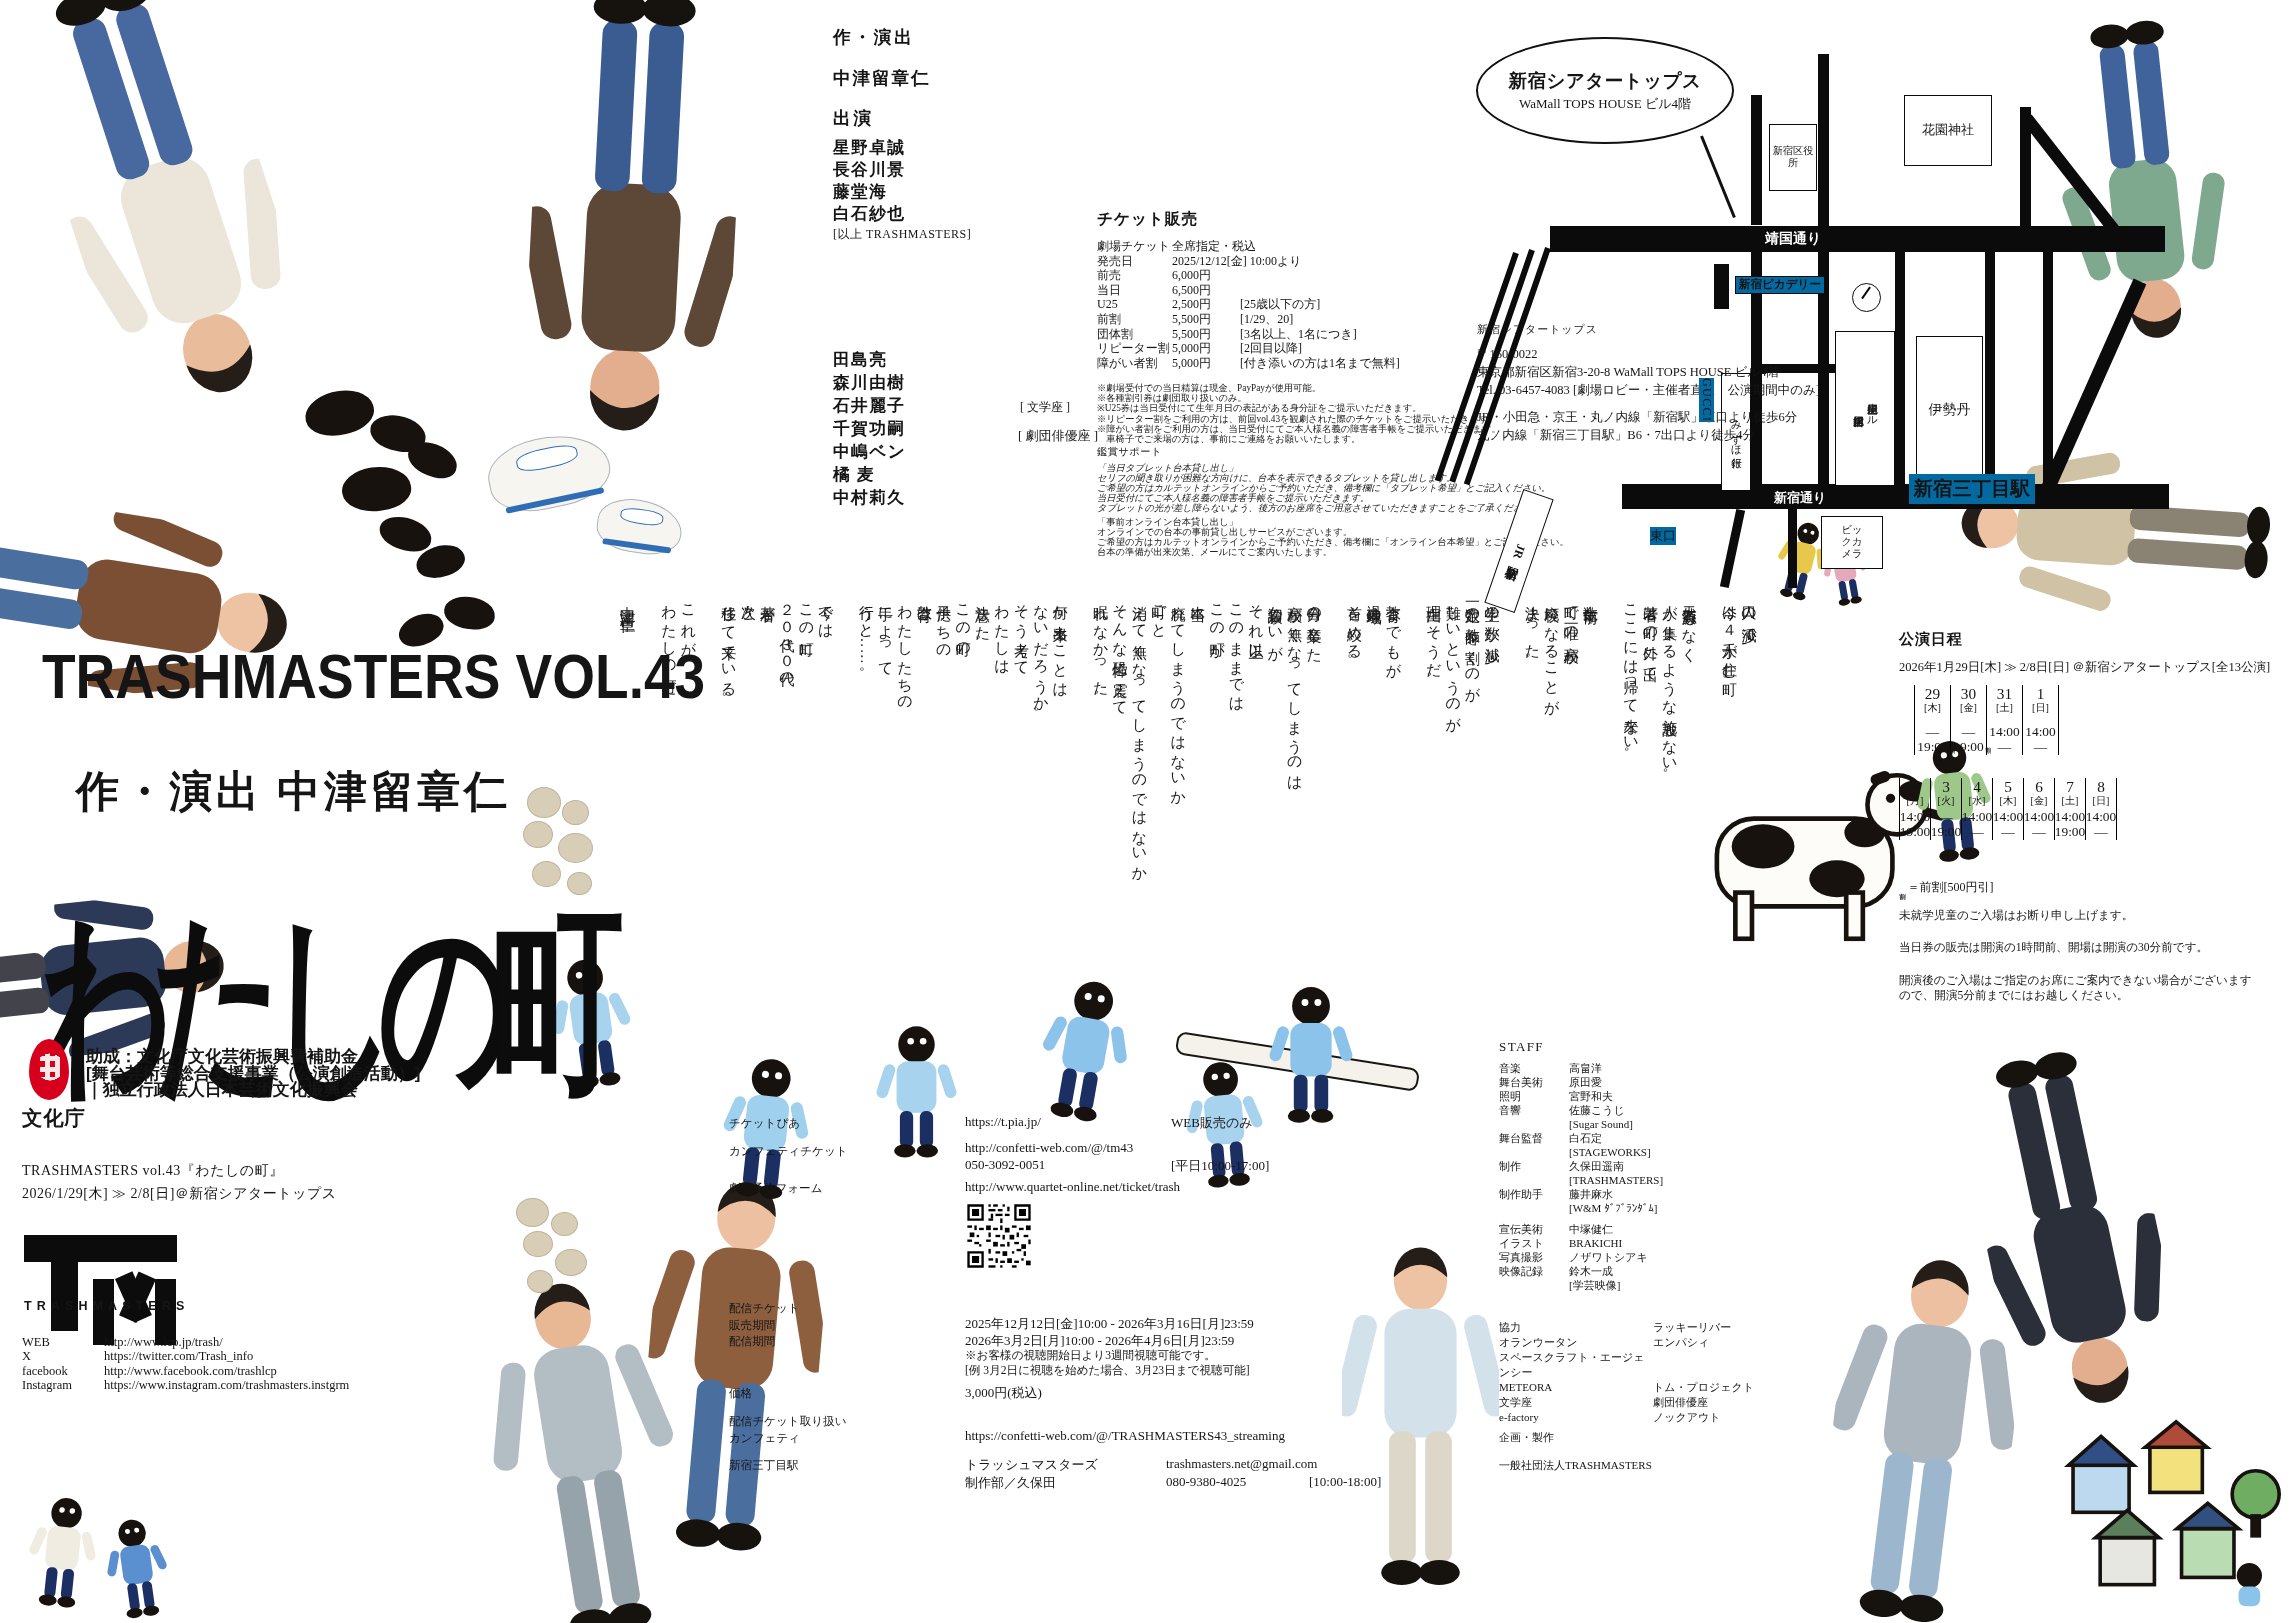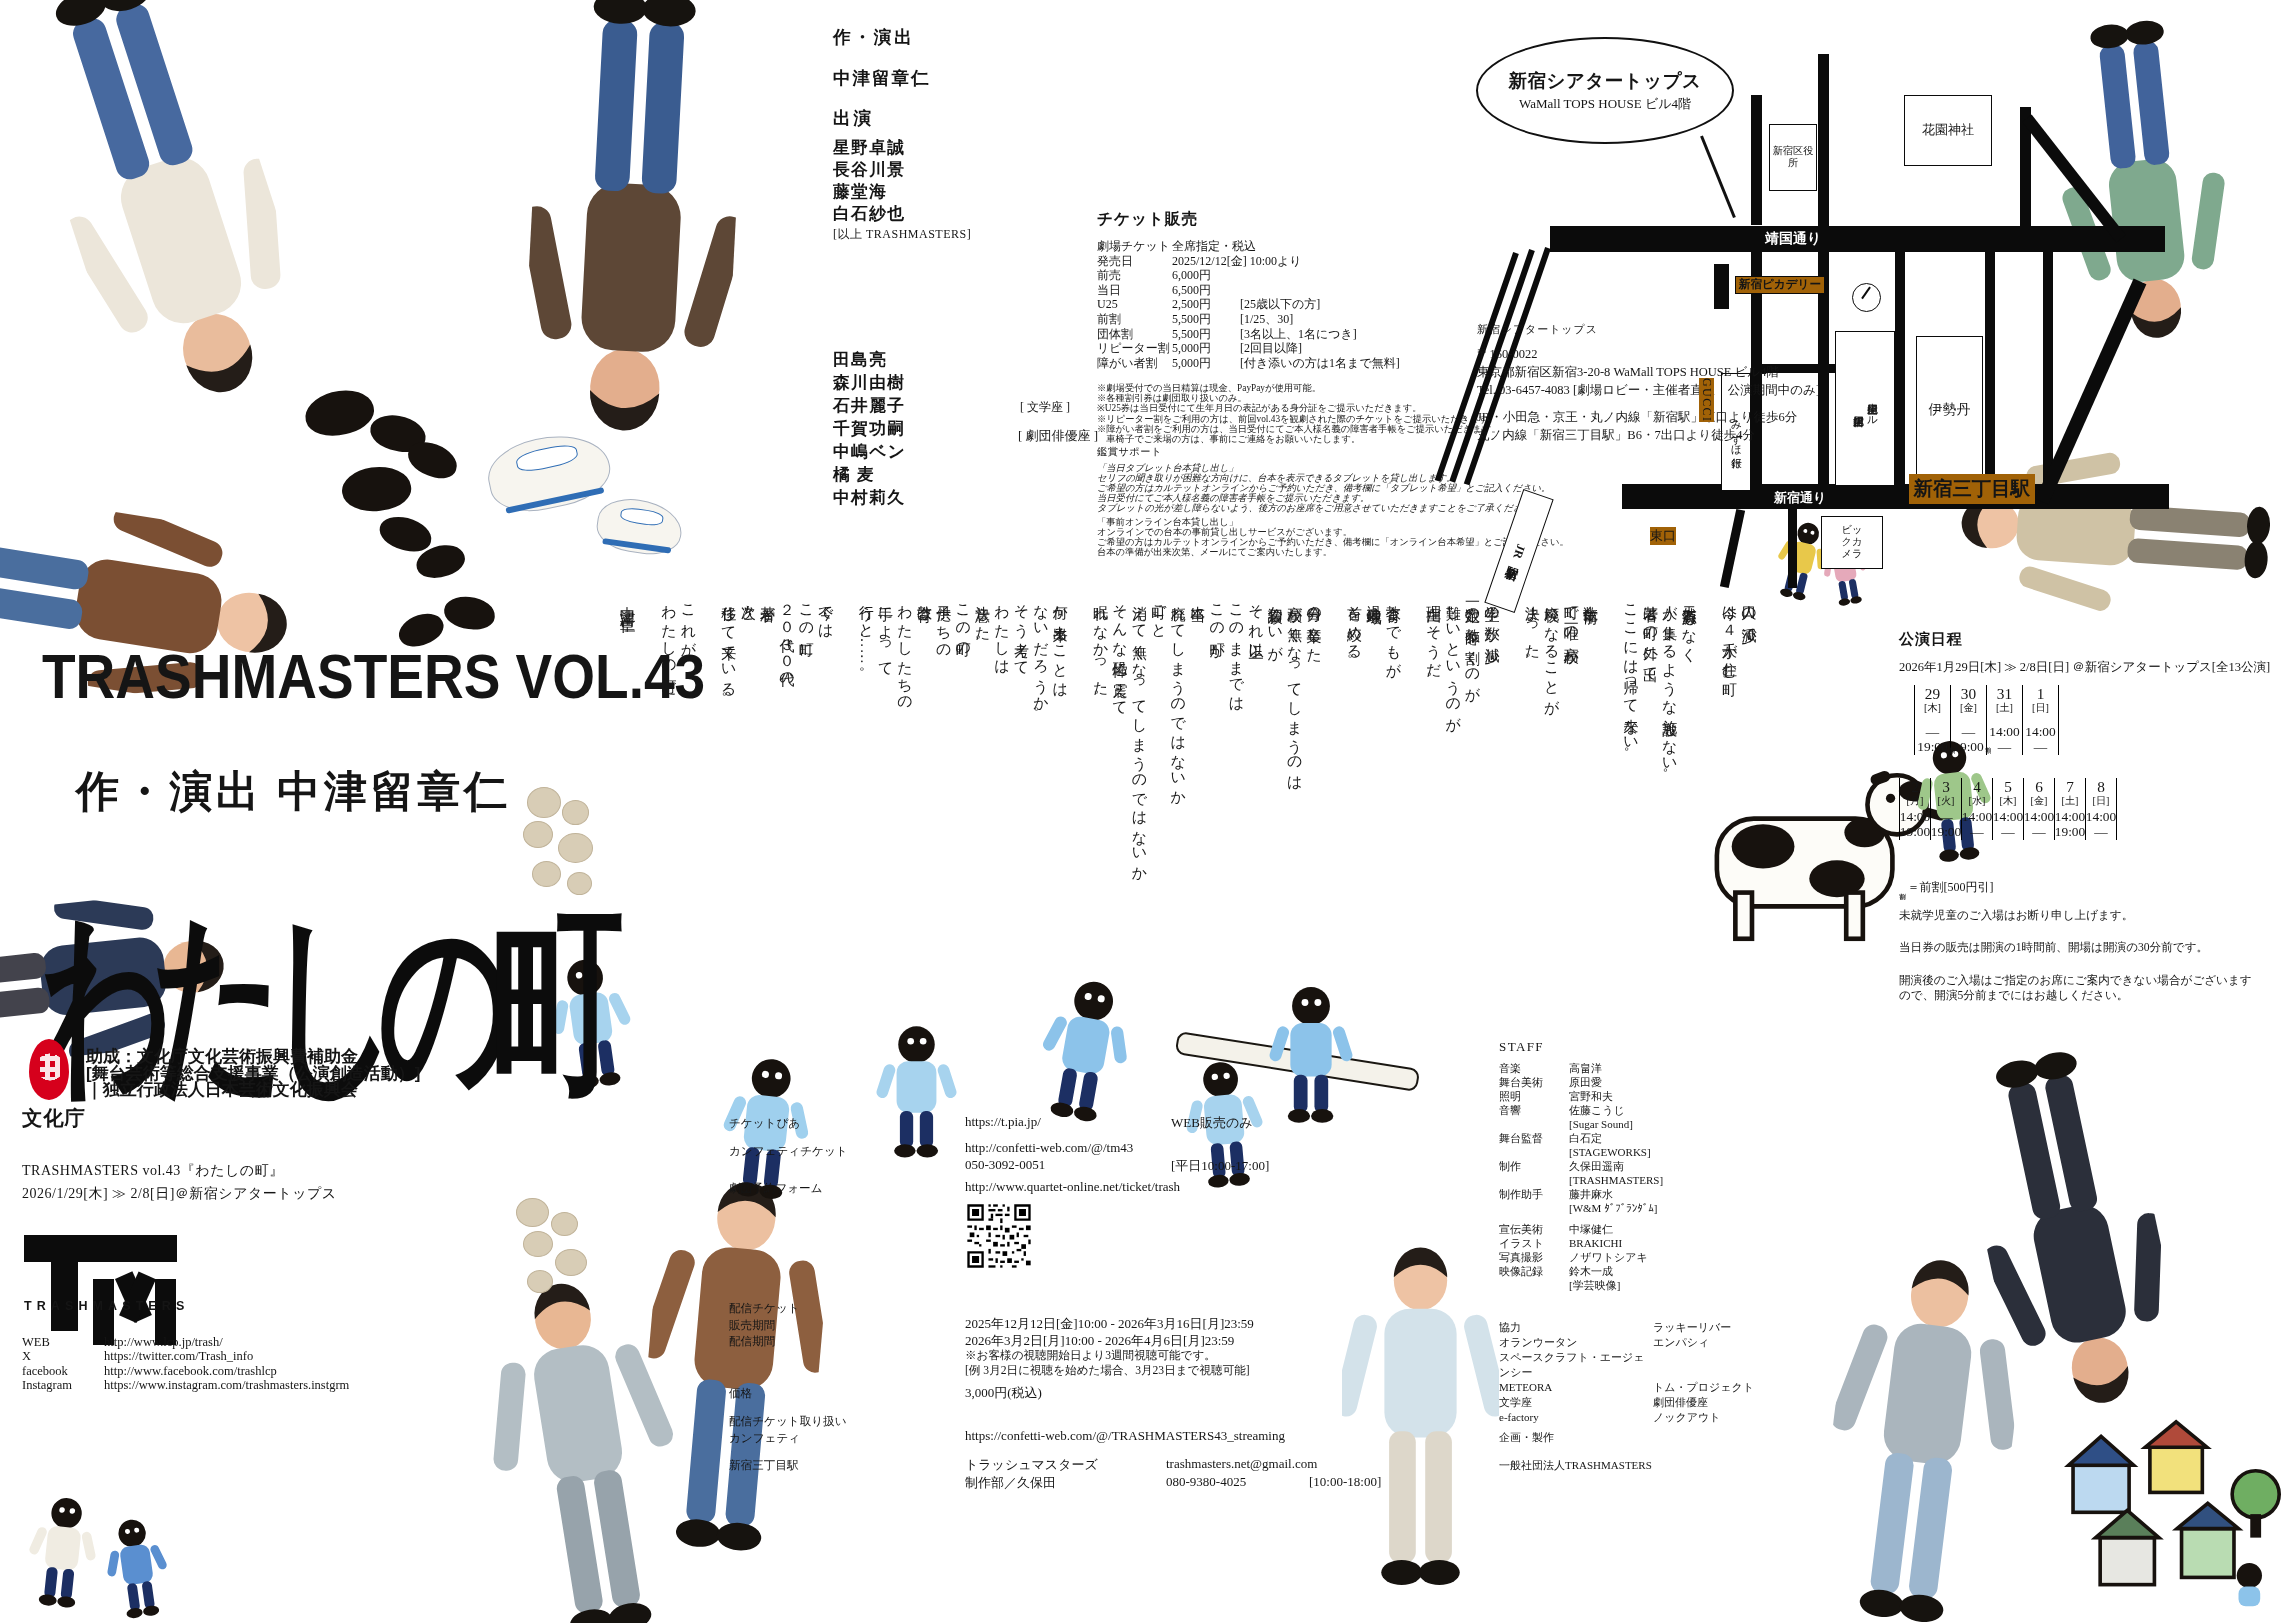--- a/index.html
+++ b/index.html
@@ -37,21 +37,21 @@
 
   
   #map{left:1469px;top:11.6px;width:700px;height:615px;}
   #map .road{position:absolute;background:#0b0b0b;}
   #map .blg{position:absolute;background:#fff;border:1.9px solid #0b0b0b;display:flex;align-items:center;justify-content:center;text-align:center;}
   #map-bubble{position:absolute;left:7px;top:25.4px;width:254px;height:103px;border:2.3px solid #111;border-radius:50%;background:#fff;display:flex;flex-direction:column;align-items:center;justify-content:center;z-index:3;}
   #map-bubble .b1{font-size:18.5px;font-weight:bold;letter-spacing:0.5px;}
   #map-bubble .b2{font-size:13px;margin-top:2.8px;}
   #map-pointer{position:absolute;left:231px;top:124px;width:2.8px;height:88px;background:#111;transform:rotate(-22deg);transform-origin:top;}
   .roadlabel{position:absolute;color:#fff;font-weight:bold;z-index:2;}
-  .maplabel{position:absolute;background:#a16207;z-index:2;}
+  .maplabel{position:absolute;background:#0369a1;z-index:2;}
   .rail{position:absolute;width:6px;background:#0b0b0b;transform:rotate(19deg);transform-origin:top;}
   #jr-box{position:absolute;left:34px;top:479px;width:30px;height:118px;background:#fff;border:1.9px solid #0b0b0b;transform:rotate(19deg);display:flex;align-items:center;justify-content:center;}
   #compass{position:absolute;left:383px;top:271px;width:27px;height:27px;border:1.9px solid #0b0b0b;border-radius:50%;}
   #compass .needle{position:absolute;left:12px;top:2.8px;width:2.3px;height:14px;background:#0b0b0b;transform:rotate(35deg);}
 
   
   #venue-name{left:1477px;top:322px;font-size:11px;letter-spacing:0.9px;}
   #venue-postal{left:1477px;top:346px;font-size:12.5px;}
   #venue-address{left:1477px;top:364px;font-size:12.5px;}
   #venue-tel{left:1477px;top:382px;font-size:12.5px;}
@@ -350,21 +350,21 @@
 
     <div class="t-row">
       <span class="t-label">U25</span>
       <span class="t-price">2,500円</span>
       <span class="t-note">[25歳以下の方]</span>
     </div>
 
     <div class="t-row">
       <span class="t-label">前割</span>
       <span class="t-price">5,500円</span>
-      <span class="t-note">[1/25、30]</span>
+      <span class="t-note">[1/29、20]</span>
     </div>
 
     <div class="t-row">
       <span class="t-label">団体割</span>
       <span class="t-price">5,500円</span>
       <span class="t-note">[3名以上、1名につき]</span>
     </div>
 
     <div class="t-row">
       <span class="t-label">リピーター割</span>

